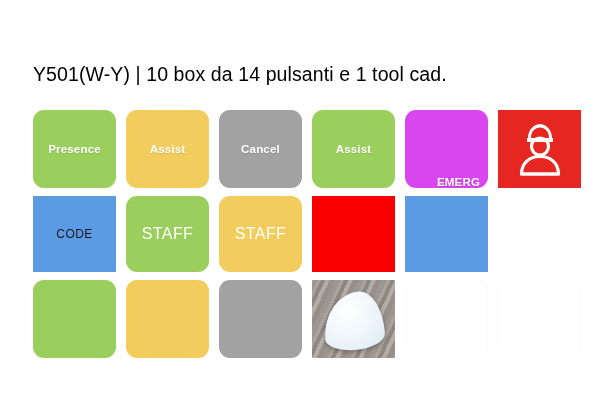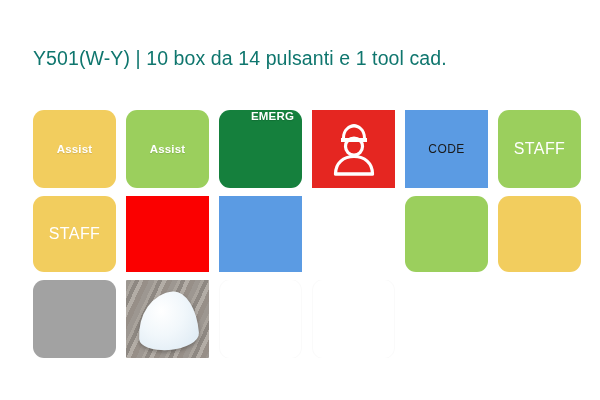--- a/index.html
+++ b/index.html
@@ -19,25 +19,25 @@
 
   .page {
     position: absolute;
     inset: 0;
     background: #ffffff;
   }
 
   .title {
     position: absolute;
     left: 33px;
-    top: 44px;
+    top: 60px;
     font-size: 19.5px;
     font-weight: 400;
     letter-spacing: 0.1px;
-    color: #0f766e;
+    color: #000000;
     white-space: nowrap;
     line-height: 28px;
   }
 
   .grid {
     position: absolute;
     left: 33px;
     top: 110px;
     width: 535px;
     display: grid;
@@ -118,36 +118,46 @@
 </style>
 </head>
 <body>
 
 <div class="page">
 
   <div class="title">Y501(W-Y) | 10 box da 14 pulsanti e 1 tool cad.</div>
 
   <div class="grid">
 
+    <div class="cell">
+      <div class="btn" style="background:#9bcf5d; width:100%; display:flex; align-items:center; justify-content:center;">
+        <span class="label">Presence</span>
+      </div>
+    </div>
 
     <div class="cell">
       <div class="btn" style="background:#f2cd5e; width:100%; display:flex; align-items:center; justify-content:center;">
         <span class="label">Assist</span>
       </div>
     </div>
 
+    <div class="cell">
+      <div class="btn" style="background:#a2a2a2; width:100%; display:flex; align-items:center; justify-content:center;">
+        <span class="label">Cancel</span>
+      </div>
+    </div>
 
     <div class="cell">
       <div class="btn" style="background:#9bcf5d; width:100%; display:flex; align-items:center; justify-content:center;">
         <span class="label">Assist</span>
       </div>
     </div>
 
     <div class="cell">
-      <div class="btn" style="background:#15803d; width:100%; display:flex; align-items:flex-start; justify-content:center;padding-left:24px;">
+      <div class="btn" style="background:#d946ef; width:100%; display:flex; align-items:flex-end; justify-content:center;padding-left:24px;">
         <span class="label">EMERG</span>
       </div>
     </div>
 
     <div class="cell">
       <div class="tile" style="background:#e52621; width:100%; display:flex; align-items:center; justify-content:center;">
         <svg class="nurse-svg" viewBox="0 0 56 60" fill="none" aria-hidden="true">
 
           <path d="M16 19 C16 10, 23 5, 28 5 C33 5, 40 10, 40 19 L37 19 C37 12, 32.5 8.5, 28 8.5 C23.5 8.5, 19 12, 19 19 Z" fill="#ffffff"></path>
           <path d="M15 19 L41 19 L41 23 L15 23 Z" fill="#ffffff"></path>

